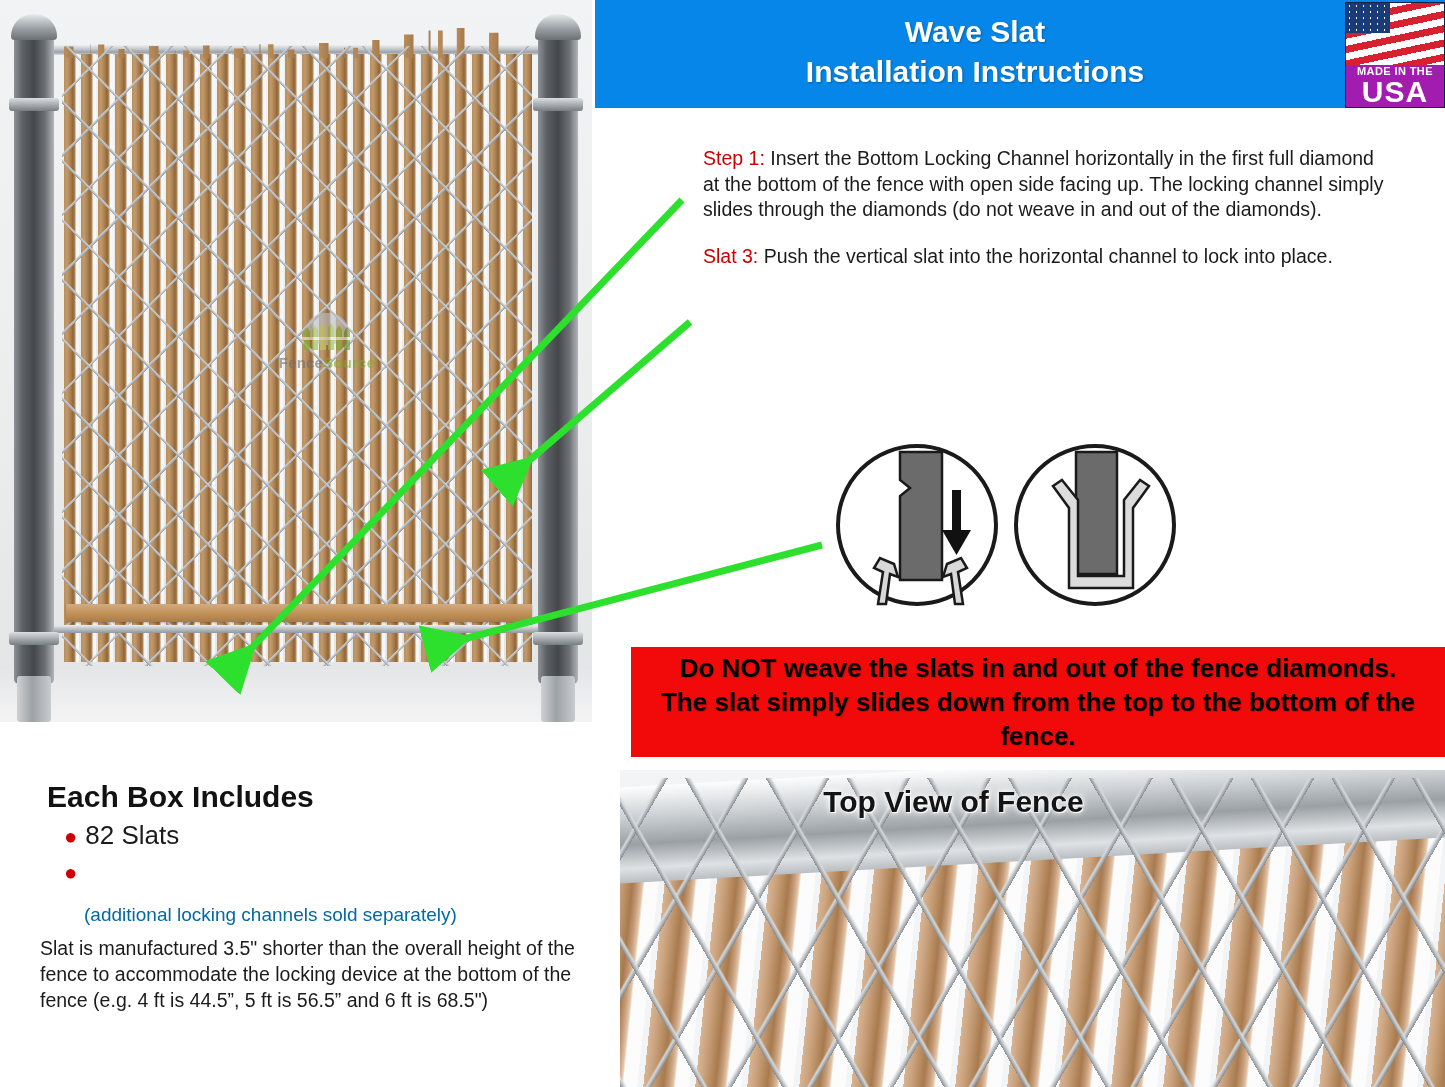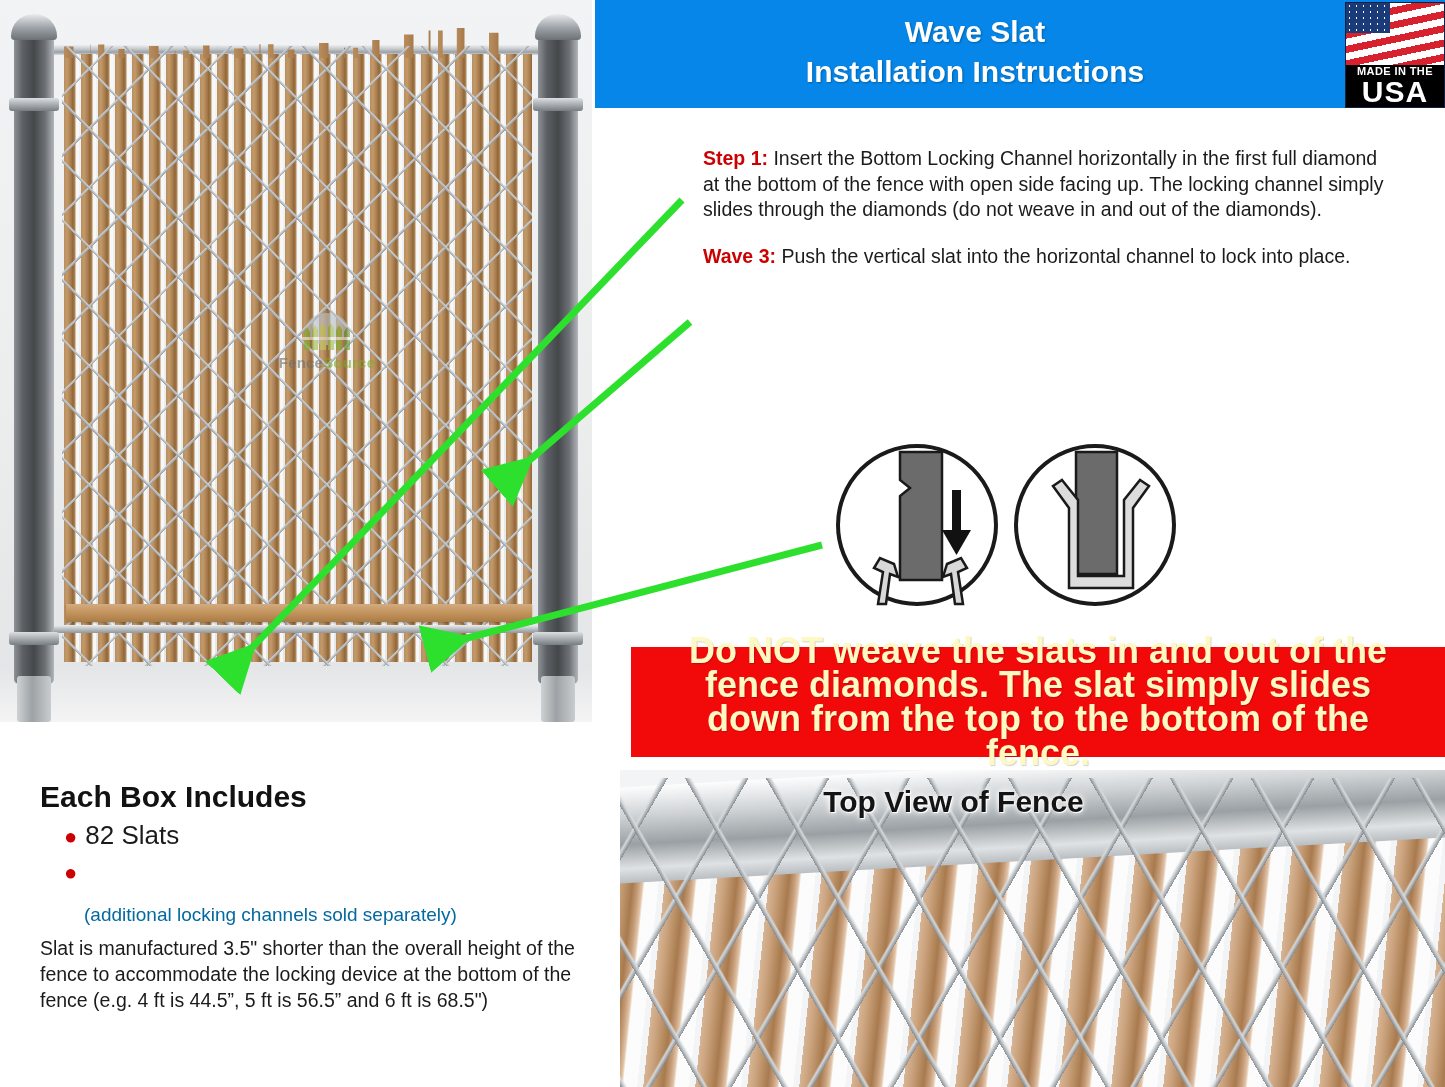--- a/index.html
+++ b/index.html
@@ -79,54 +79,54 @@
 
   
   #arrow-layer{position:absolute;left:0;top:0;width:1445px;height:1087px;pointer-events:none;}
 
   
   #header-banner{position:absolute;left:595px;top:0;width:850px;height:108px;background:#0586e8;}
   #header-title{position:absolute;left:595px;top:12px;width:760px;text-align:center;
      color:#ffffff;font-weight:700;font-size:30px;line-height:40px;
      text-shadow:1px 1px 2px rgba(0,0,0,.28);}
   #usa-badge{position:absolute;left:1345px;top:2px;width:98px;height:104px;
-     background:#000000;overflow:hidden;border:1px solid #13203f;}
+     background:#a21caf;overflow:hidden;border:1px solid #13203f;}
   .flag-stripes{position:absolute;left:0;top:0;width:100%;height:62px;
      background:repeating-linear-gradient(168deg,
         #d8212f 0 7px,#ffffff 7px 14px);}
   .flag-canton{position:absolute;left:0;top:0;width:44px;height:30px;background:#1b3a78;
      background-image:radial-gradient(circle,#fff 0.9px,transparent 1.1px);
      background-size:7px 6px;}
   .badge-made{position:absolute;left:0;top:62px;width:100%;text-align:center;
      color:#fff;font:700 11px "Liberation Sans",sans-serif;letter-spacing:.4px;}
   .badge-usa{position:absolute;left:0;top:72px;width:100%;text-align:center;
      color:#fff;font:700 30px "Liberation Sans",sans-serif;letter-spacing:1px;}
 
   
   #steps{position:absolute;left:703px;top:146px;width:690px;}
   .step-p{font-size:19.5px;line-height:25.5px;color:#1b1b1b;margin:0 0 21px 0;}
-  .step-lbl{color:#cc0000;font-weight:700;}
+  .step-lbl{color:#cc0000;font-weight:400;}
 
   
   #lock-diagram{position:absolute;left:834px;top:442px;width:344px;height:166px;}
 
   
   #box-includes{position:absolute;left:40px;top:780px;width:565px;}
-  #box-heading{font-size:30px;font-weight:700;color:#121212;margin:0 0 4px 0;}
+  #box-heading{font-size:30px;font-weight:700;color:#121212;margin:0 0 4px 7px;}
   .bullet-row{display:flex;align-items:baseline;font-size:26px;color:#1b1b1b;
      margin:0 0 2px 24px;line-height:34px;}
   .bullet-dot{color:#cc0000;font-size:22px;margin-right:8px;line-height:34px;}
   #sold-separately{font-size:19px;color:#0369a1;margin:14px 0 0 44px;}
   #slat-note{position:absolute;left:40px;top:935px;width:560px;
      font-size:19.5px;line-height:26px;color:#1b1b1b;}
 
   
   #warning-banner{position:absolute;left:631px;top:647px;width:814px;height:110px;
      background:#f20a0a;display:flex;align-items:center;justify-content:center;}
-  #warning-text{color:#fef9c3;font-weight:700;font-size:36px;line-height:34px;
+  #warning-text{color:#000000;font-weight:700;font-size:26px;line-height:34px;
      text-align:center;width:94%;text-shadow:1px 1px 1px rgba(0,0,0,.18);}
 
   
   #topview-photo{position:absolute;left:620px;top:770px;width:825px;height:317px;
      overflow:hidden;background:#f3f4f5;}
   .tv-rail{position:absolute;left:-10px;top:-6px;width:860px;height:96px;
      transform:rotate(-3.2deg);
      background:linear-gradient(180deg,#fdfdfd,#cfd3d6 30%,#9aa0a4 60%,#dfe2e4 85%,#b9bec2);}
   .tv-slats{position:absolute;left:-20px;top:26px;width:880px;height:300px;
      transform:skewX(-6deg);
@@ -229,21 +229,21 @@
   <div class="flag-canton"></div>
   <div class="badge-made">MADE IN THE</div>
   <div class="badge-usa">USA</div>
 </div>
 
 <div id="steps">
   <p class="step-p">
     <span class="step-lbl">Step 1:</span><span> Insert the Bottom Locking Channel horizontally in the first full diamond at the bottom of the fence with open side facing up. The locking channel simply slides through the diamonds (do not weave in and out of the diamonds).</span>
   </p>
   <p class="step-p">
-    <span class="step-lbl">Wave 3:</span><span> Push the vertical slat into the horizontal channel to lock into place.</span>
+    <span class="step-lbl">Slat 3:</span><span> Push the vertical slat into the horizontal channel to lock into place.</span>
   </p>
 </div>
 
 <svg id="lock-diagram" viewBox="0 0 344 166">
 
   <g>
     <circle cx="83" cy="83" r="79" fill="#ffffff" stroke="#1a1a1a" stroke-width="4"></circle>
     <path d="M66 10 L108 10 L108 138 L66 138 L66 54 L76 46 L66 38 Z" fill="#6b6b6b" stroke="#1a1a1a" stroke-width="2.5"></path>
     <path d="M60 122 l-14 -6 -6 10 l9 4 -5 32 h8 l4 -30 8 3 z" fill="#d8d8d8" stroke="#1a1a1a" stroke-width="2.5"></path>
     <path d="M113 122 l14 -6 6 10 l-9 4 5 32 h-8 l-4 -30 -8 3 z" fill="#d8d8d8" stroke="#1a1a1a" stroke-width="2.5"></path>

